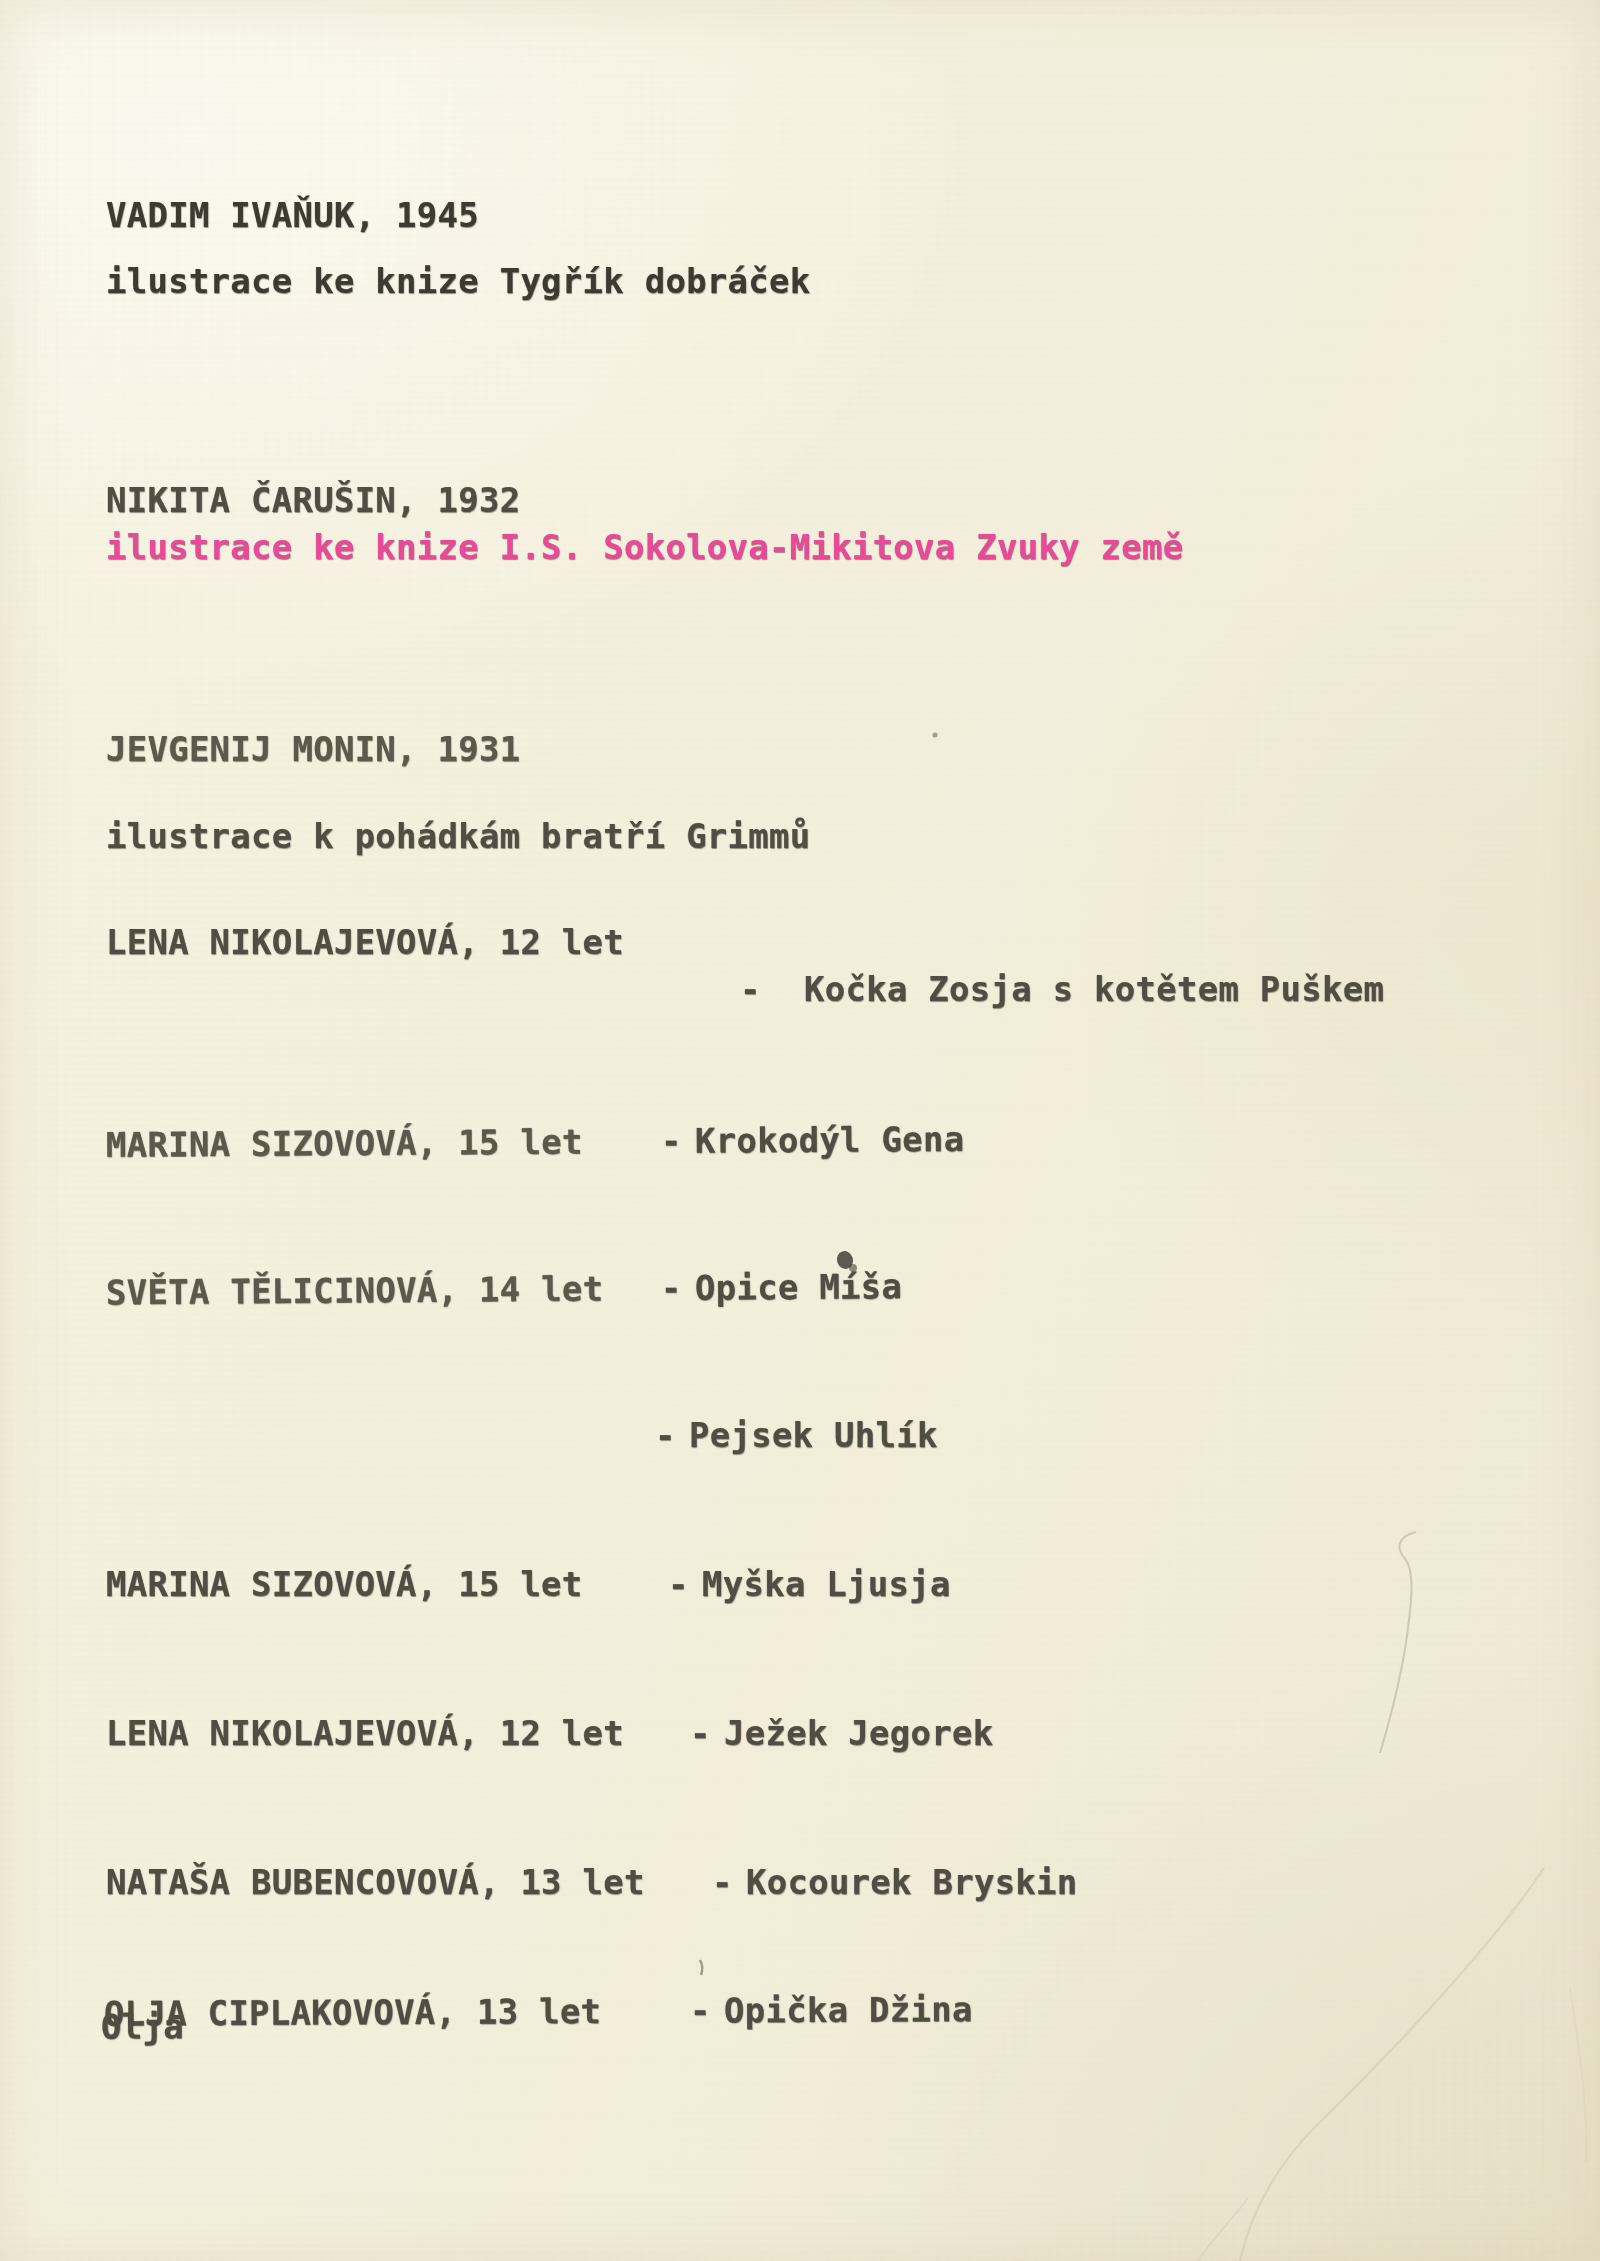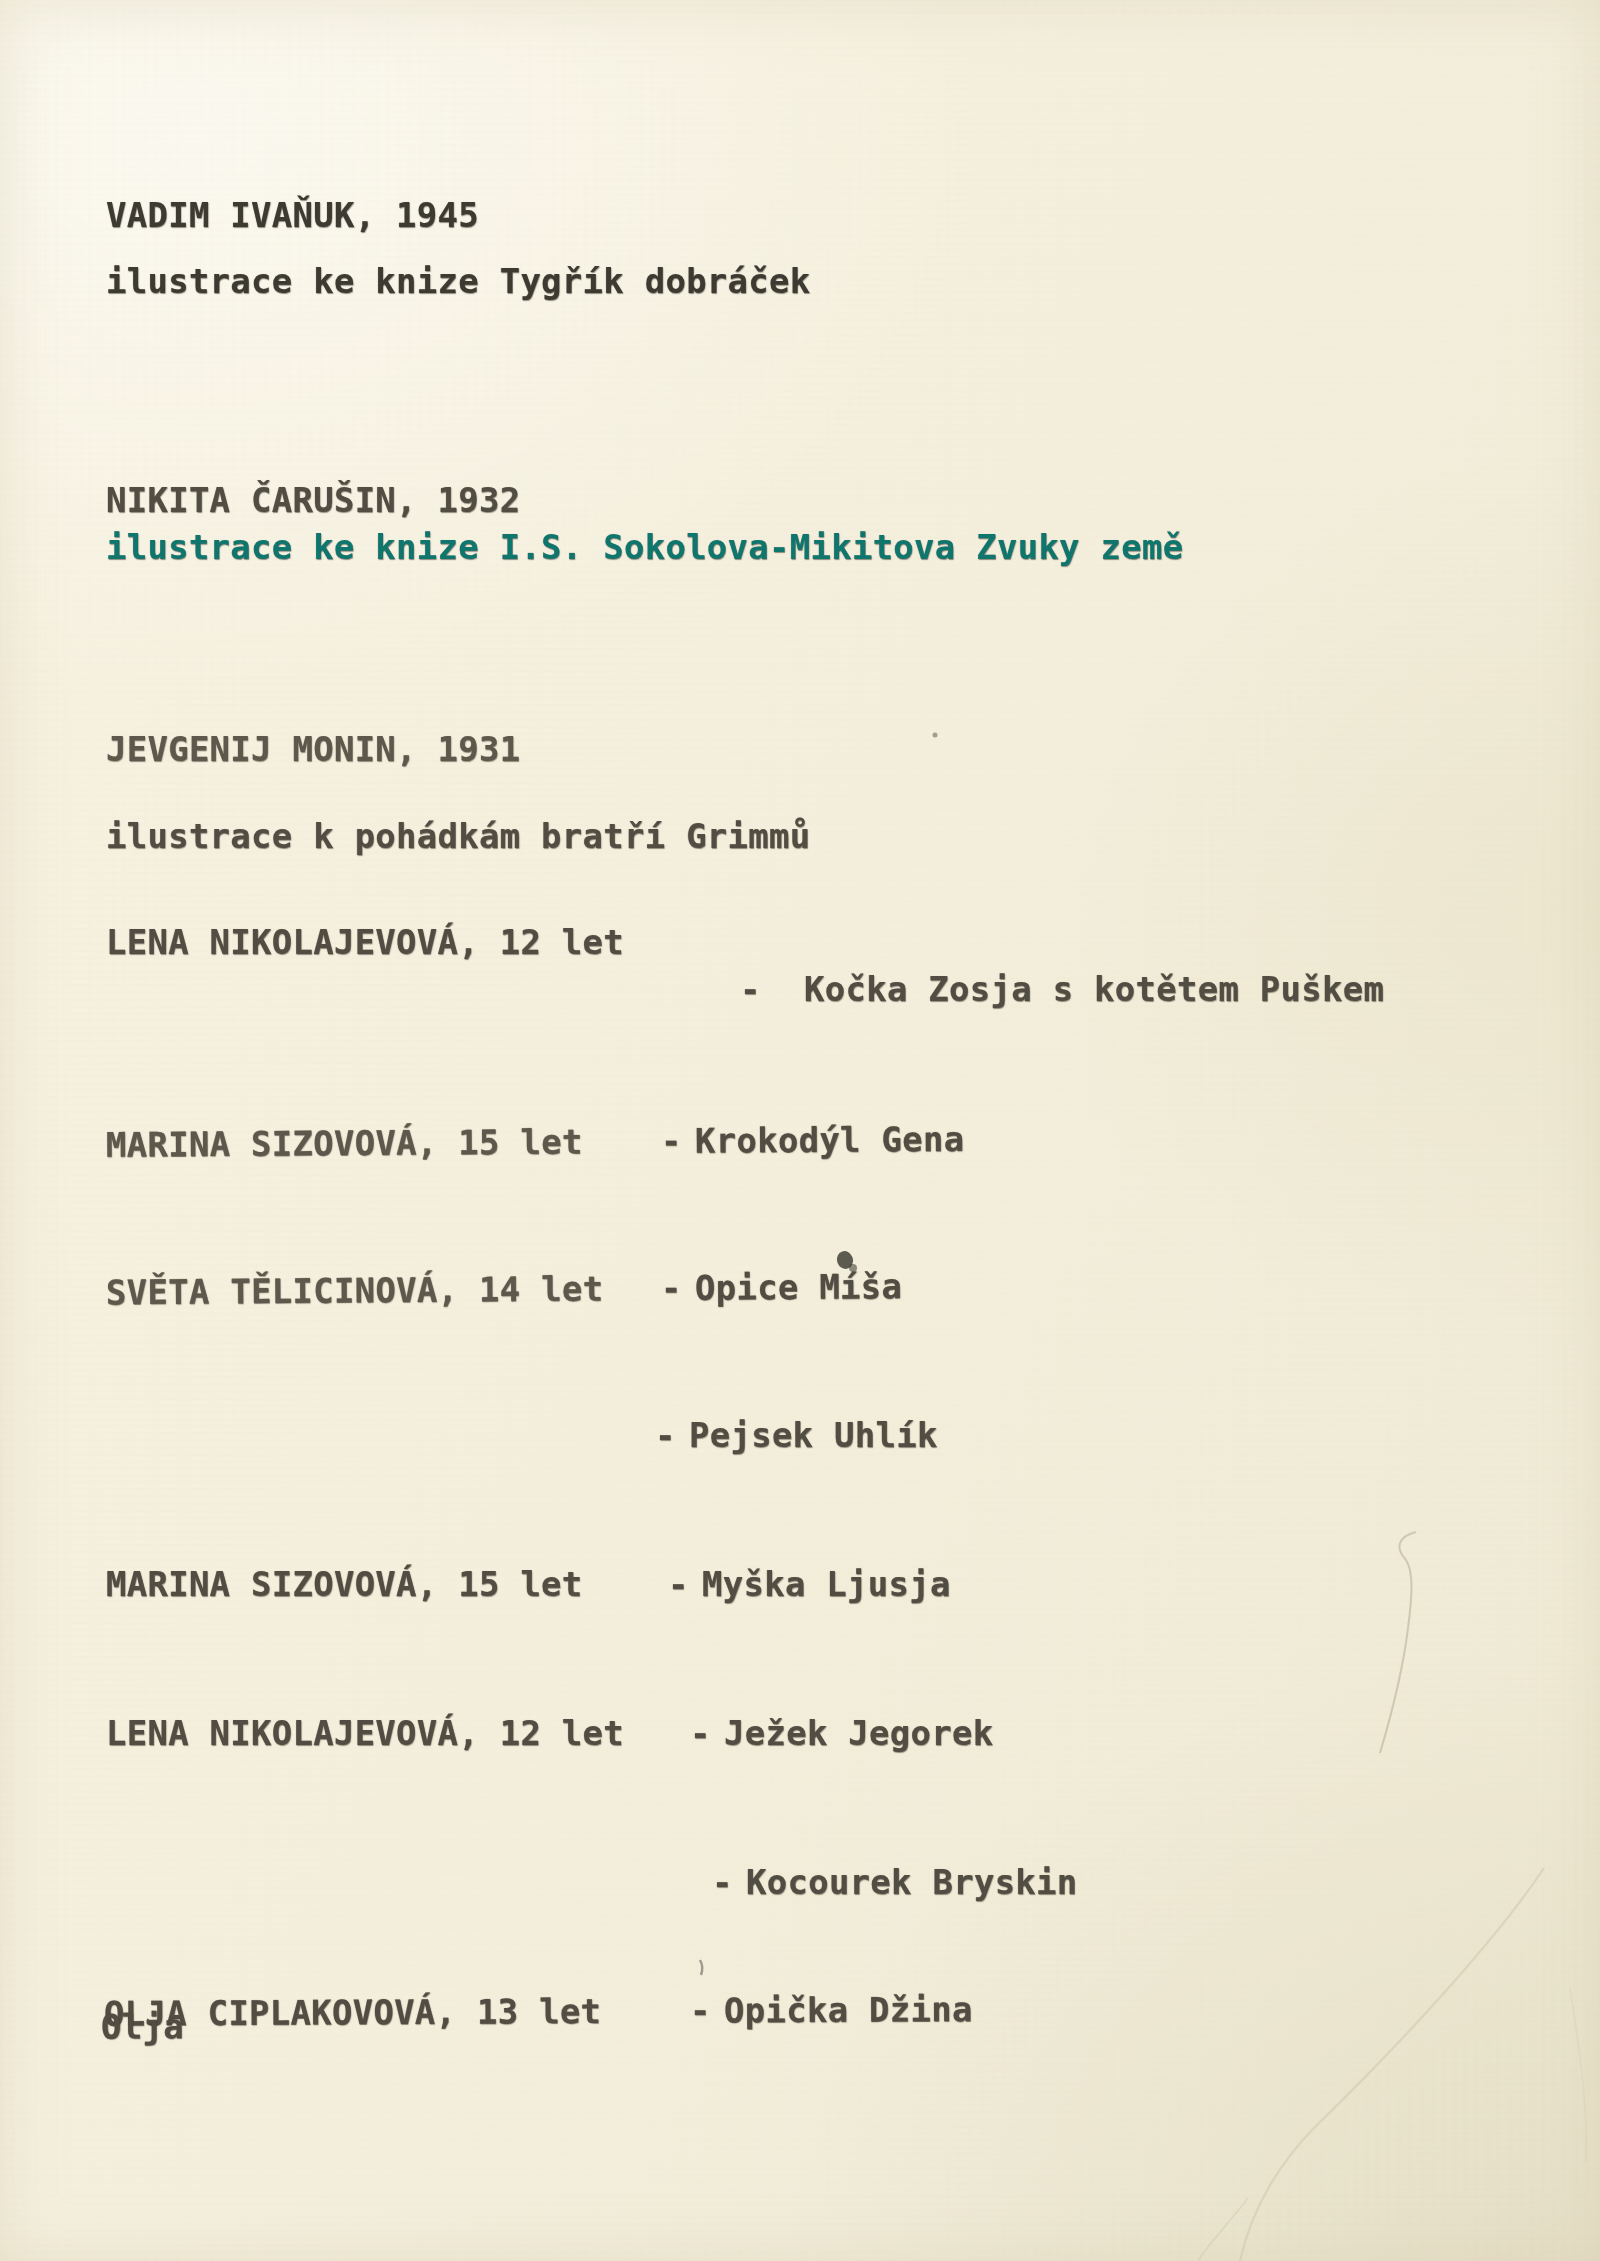--- a/index.html
+++ b/index.html
@@ -25,21 +25,21 @@
   }
   .row{position:absolute;left:0;width:1600px;height:46px;}
   .t{
     position:absolute;top:0;white-space:pre;
     font-size:34px;line-height:40px;font-weight:bold;letter-spacing:0.25px;
     text-shadow:0.5px 0.7px 1.1px rgba(58,54,45,0.55), -0.3px -0.2px 0.8px rgba(58,54,45,0.30);
   }
   .ink-dark{color:#3d3a32;}
   .ink-mid{color:#514d42;}
   .ink-soft{color:#5d584b;}
-  .ink-light{color:#0f766e;}
+  .ink-light{color:#ec4899;}
   .nm{left:106px;}
   
   .ovr{position:relative;display:inline-block;width:20.5px;}
   .ovr .under{position:absolute;left:-4px;top:11px;}
   
   .corr{position:relative;display:inline-block;}
   .corr .under{position:absolute;left:-3px;top:13px;}
   svg.marks{position:absolute;inset:0;pointer-events:none;}
 </style>
 </head>
@@ -100,20 +100,21 @@
   <span class="t ink-mid" style="left:702px">Myška Ljusja</span>
 </div>
 
 <div class="row" style="top:1713px">
   <span class="t nm ink-mid">LENA NIKOLAJEVOVÁ, 12 let</span>
   <span class="t ink-mid" style="left:690px">-</span>
   <span class="t ink-mid" style="left:724px">Ježek Jegorek</span>
 </div>
 
 <div class="row" style="top:1862px">
+  <span class="t nm ink-mid">NATAŠA BUBENCOVOVÁ, 13 let</span>
   <span class="t ink-mid" style="left:712px">-</span>
   <span class="t ink-mid" style="left:746px">Kocourek Bryskin</span>
 </div>
 
 <div class="row" style="top:1990px;transform:rotate(-0.3deg)">
   <span class="t ink-mid" style="left:104px"><span class="corr"><span>OLJA</span><span class="under">Olja</span></span><span> CIPLAKOVOVÁ, 13 let</span></span>
   <span class="t ink-mid" style="left:690px">-</span>
   <span class="t ink-mid" style="left:724px">Opička Džina</span>
 </div>
 

